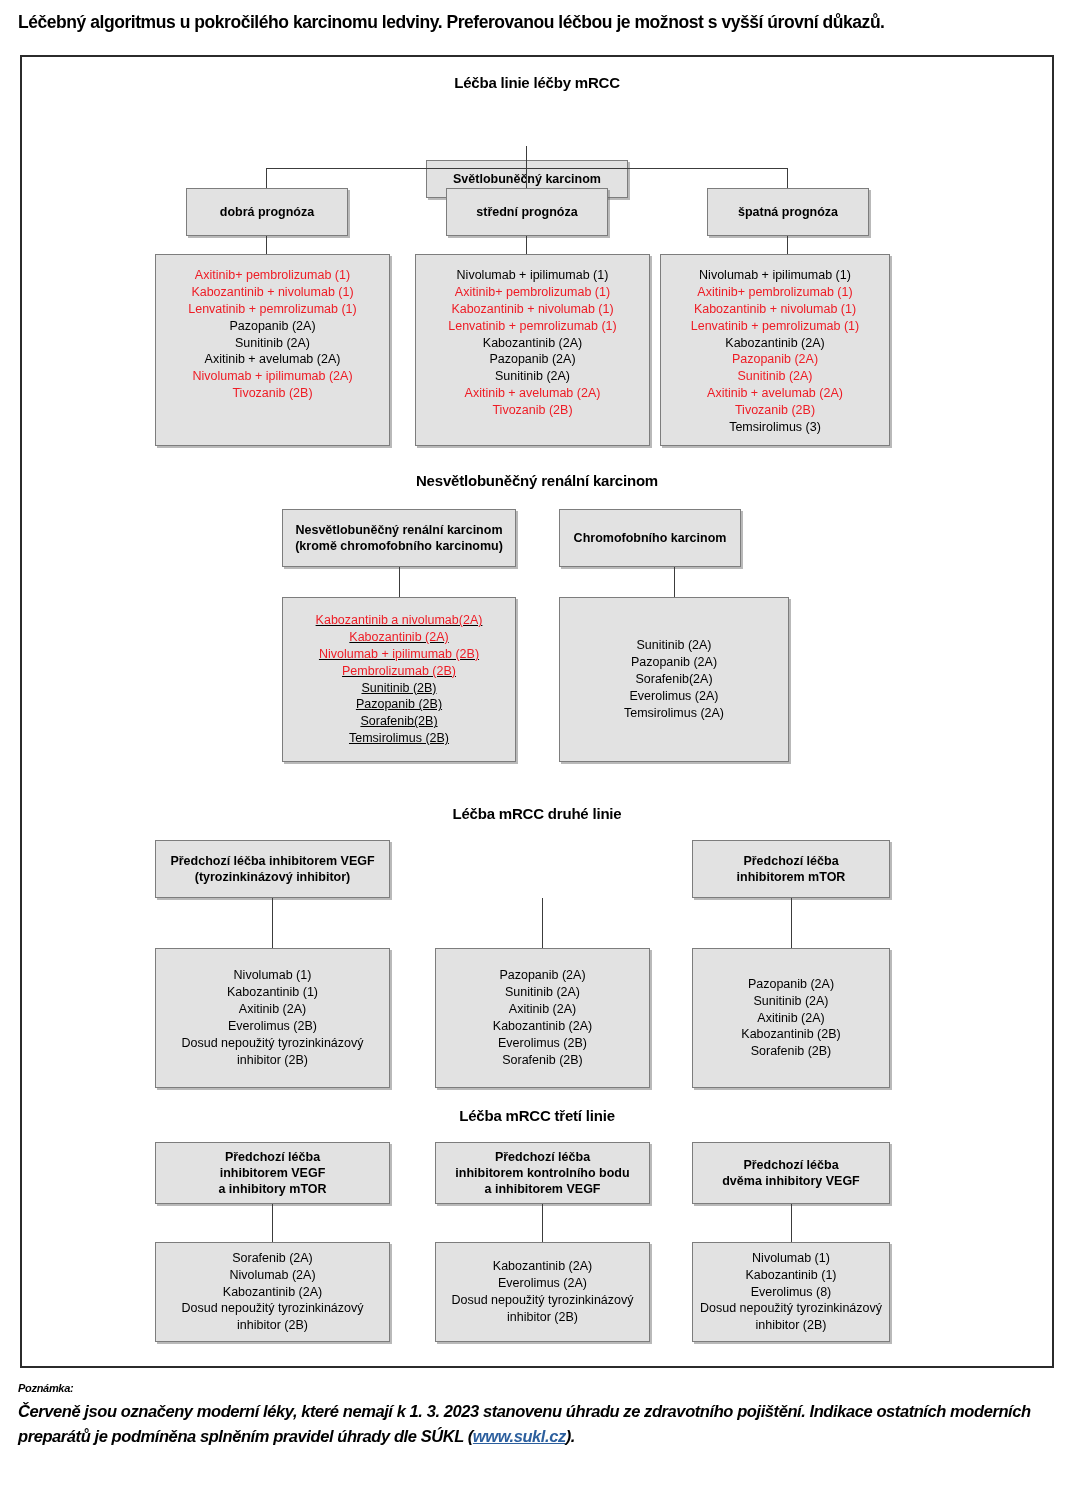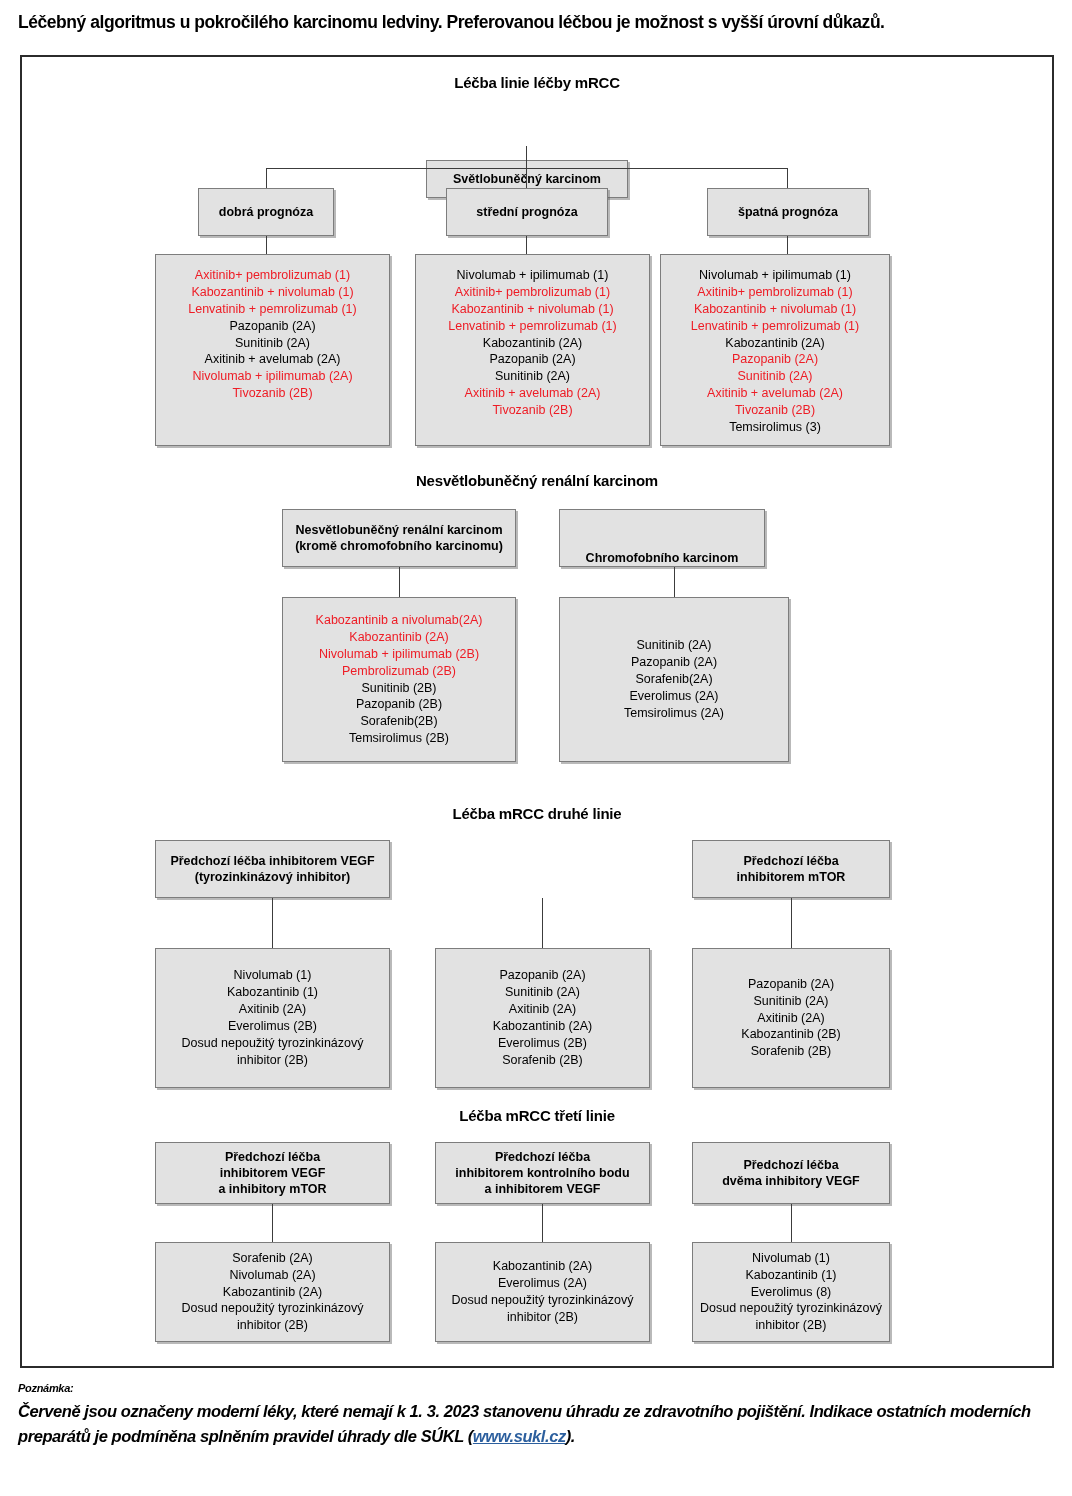--- a/index.html
+++ b/index.html
@@ -145,21 +145,21 @@
   <div class="node head" style="left:404px; top:59px; width:202px; height:38px;margin-top:44px;">
     <span class="inner">Světlobuněčný karcinom</span>
   </div>
 
   <div class="vline" style="left:504px; top:89px; height:22px;"></div>
   <div class="hline" style="left:244px; top:111px; width:521px;"></div>
   <div class="vline" style="left:244px; top:111px; height:20px;"></div>
   <div class="vline" style="left:504px; top:111px; height:20px;"></div>
   <div class="vline" style="left:765px; top:111px; height:20px;"></div>
 
-  <div class="node head" style="left:176px; top:131px; width:136px; height:48px;">
+  <div class="node head" style="left:164px; top:131px; width:162px; height:48px;">
     <span class="inner">dobrá prognóza</span>
   </div>
   <div class="node head" style="left:424px; top:131px; width:162px; height:48px;">
     <span class="inner">střední prognóza</span>
   </div>
   <div class="node head" style="left:685px; top:131px; width:162px; height:48px;">
     <span class="inner">špatná prognóza</span>
   </div>
 
   <div class="vline" style="left:244px; top:179px; height:18px;"></div>
@@ -207,28 +207,28 @@
   </div>
 
   <div class="section-title" style="left:0; top:415px; width:100%;">Nesvětlobuněčný renální karcinom</div>
 
   <div class="node head" style="left:260px; top:452px; width:234px; height:58px;">
     <span class="inner">
       <span>Nesvětlobuněčný renální karcinom</span><br>
       <span>(kromě chromofobního karcinomu)</span>
     </span>
   </div>
-  <div class="node head" style="left:537px; top:452px; width:206px; height:58px;align-items:flex-end;">
+  <div class="node head" style="left:537px; top:452px; width:182px; height:58px;">
     <span class="inner">Chromofobního karcinom</span>
   </div>
 
   <div class="vline" style="left:377px; top:510px; height:30px;"></div>
   <div class="vline" style="left:652px; top:510px; height:30px;"></div>
 
-  <div class="node plain top-aligned" style="left:260px; top:540px; width:234px; height:165px; align-items:flex-start; padding-top:14px;">
+  <div class="node plain top-aligned" style="left:260px; top:540px; width:234px; height:165px; align-items:flex-start; padding-top:14px;text-decoration:underline;">
     <span class="inner">
         <span class="drug red">Kabozantinib  a nivolumab(2A)</span>
         <span class="drug red">Kabozantinib (2A)</span>
         <span class="drug red">Nivolumab + ipilimumab (2B)</span>
         <span class="drug red">Pembrolizumab (2B)</span>
         <span class="drug black">Sunitinib (2B)</span>
         <span class="drug black">Pazopanib (2B)</span>
         <span class="drug black">Sorafenib(2B)</span>
         <span class="drug black">Temsirolimus (2B)</span>
       </span>

